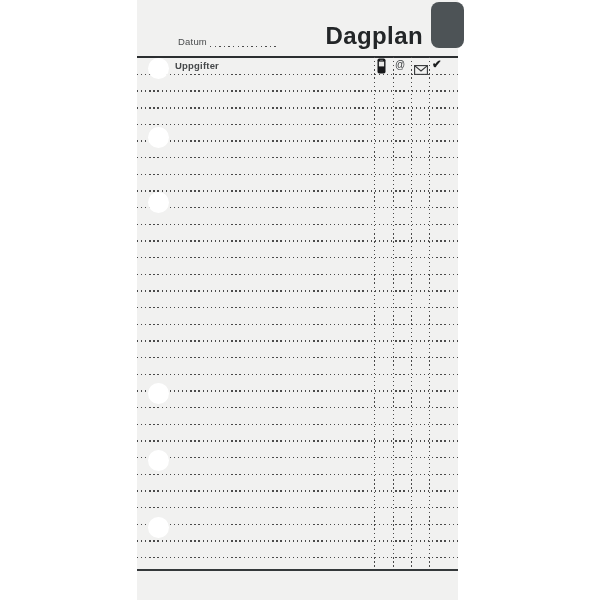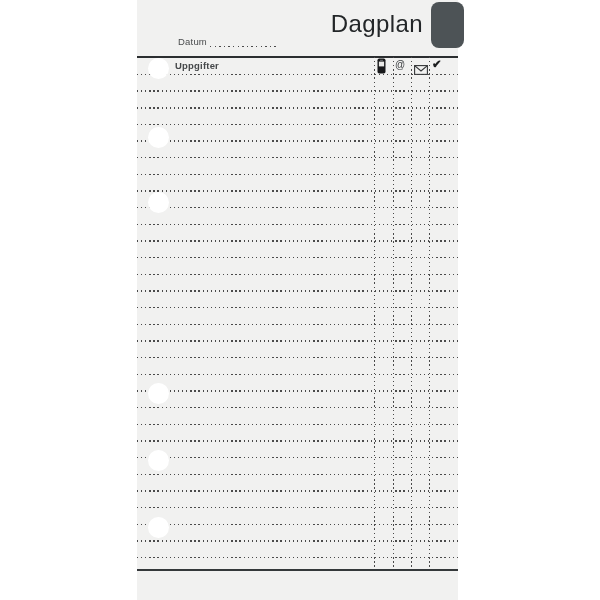--- a/index.html
+++ b/index.html
@@ -19,22 +19,22 @@
   }
   .datum-label{
     position:absolute;left:41px;top:36px;
     font-size:9.5px;color:#4a4c4e;letter-spacing:0.2px;
   }
   .datum-leader{
     position:absolute;left:73px;top:45.5px;width:66px;height:1.6px;
     background:repeating-linear-gradient(90deg,var(--dot,#4a4a4a) 0 1.4px,transparent 1.4px 4.6px);
   }
   .page-title{
-    position:absolute;top:12px;right:35px;
-    font-size:24px;font-weight:normal;color:var(--title,#232628);
+    position:absolute;top:24px;right:35px;
+    font-size:24px;font-weight:bold;color:var(--title,#232628);
     letter-spacing:0.4px;line-height:1;margin-left:44px;
   }
   .header-rule{
     position:absolute;left:0;top:56px;width:100%;height:2px;
     background:var(--rule,#2b2e30);
   }
   .tasks-label{
     position:absolute;left:38px;top:59.5px;
     font-size:9.5px;color:#45484a;letter-spacing:0.2px;font-weight:bold;
   }

